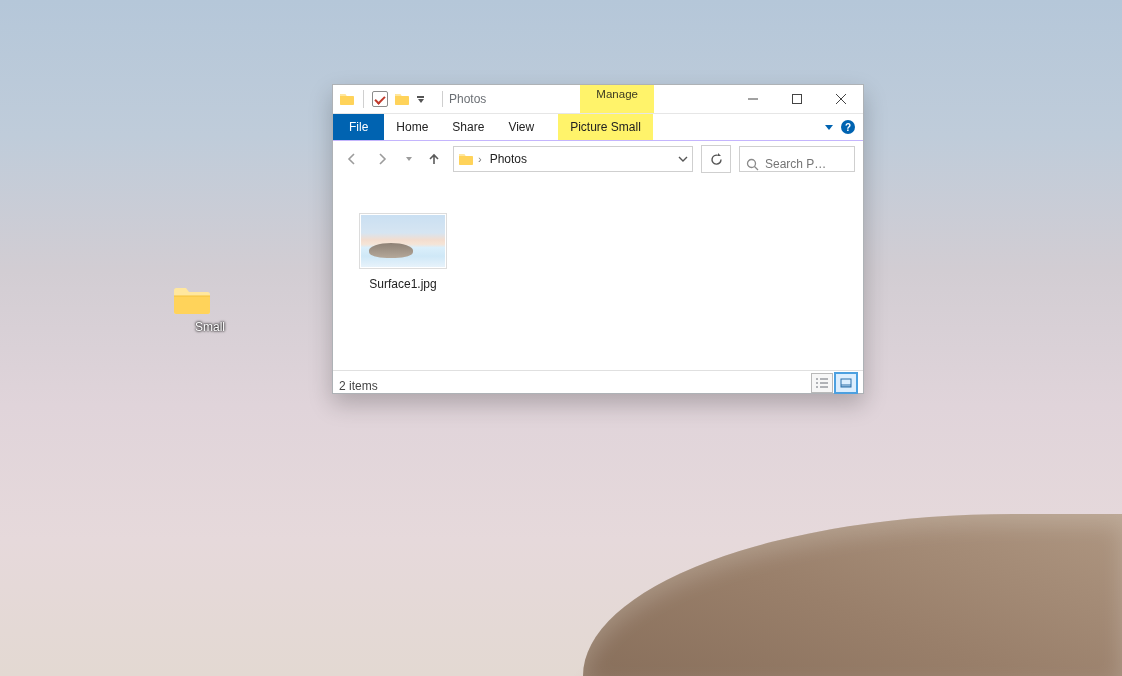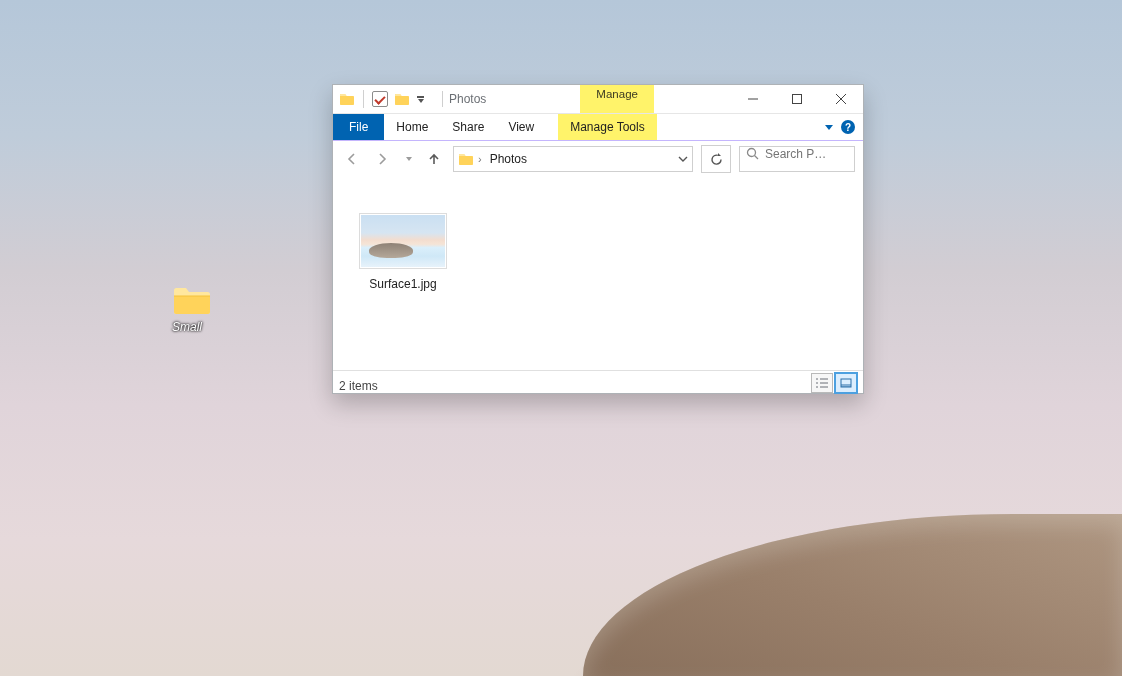--- a/index.html
+++ b/index.html
@@ -30,22 +30,22 @@
     background: linear-gradient(200deg,#b1977f 0%, #9b7f67 55%, #8a6f58 100%);
     border-top-left-radius: 80% 100%;
     box-shadow: inset 0 10px 22px rgba(255,255,255,.2);
     filter:saturate(.9);
   }
 
   
   .desktop-icon {
     position: absolute;
     width: 76px;
+    text-align: center;
     cursor: pointer;
-    font-style: italic;
   }
   .desktop-icon .di-label {
     margin-top: 4px;
     color: #fff;
     text-shadow: 0 0 3px rgba(0,0,0,.9), 0 0 2px rgba(0,0,0,.9);
     font-size: 12px;
   }
 
   
   .window {
@@ -133,21 +133,21 @@
     flex:1; height:24px; border:1px solid #cfcfcf; display:flex; align-items:center; padding:0 4px; gap:4px;
     position:relative;
   }
   .address .crumb{ padding:0 4px; cursor:pointer; }
   .address .gt { color:#7a7a7a; font-size:11px;}
   .address .dd { position:absolute; right:4px; top:50%; transform:translateY(-50%);}
   .sqbtn {
     width:28px;height:26px;border:1px solid #cfcfcf;display:flex;align-items:center;justify-content:center;color:#5a5a5a;cursor:pointer;
   }
   .search {
-    width:102px;height:24px;border:1px solid #cfcfcf;display:flex;align-items:flex-start;padding:0 6px;gap:6px;color:#757575;
+    width:102px;height:24px;border:1px solid #cfcfcf;display:flex;align-items:flex-end;padding:0 6px;gap:6px;color:#757575;
     overflow:hidden; white-space:nowrap;
   }
 
   
   .content {
     position:absolute; left:0; right:0;
     top:92px; bottom:22px;
     display:flex; align-items:flex-start;
     padding:36px 0 0 20px;
     gap:24px; flex-wrap:wrap;
@@ -266,21 +266,21 @@
         </div>
       </div>
     </div>
 
     <div class="ribbon">
       <div class="filebtn">File</div>
       <div class="menutab">Home</div>
       <div class="menutab">Share</div>
       <div class="menutab">View</div>
       <div style="width:12px;"></div>
-      <div class="menutab context">Manage Tools</div>
+      <div class="menutab context">Picture Small</div>
 
       <div class="right">
         <div class="chev"></div>
         <div class="help">?</div>
       </div>
     </div>
 
     <div class="navrow">
       <div class="navbtn">
         <svg width="14" height="14">

